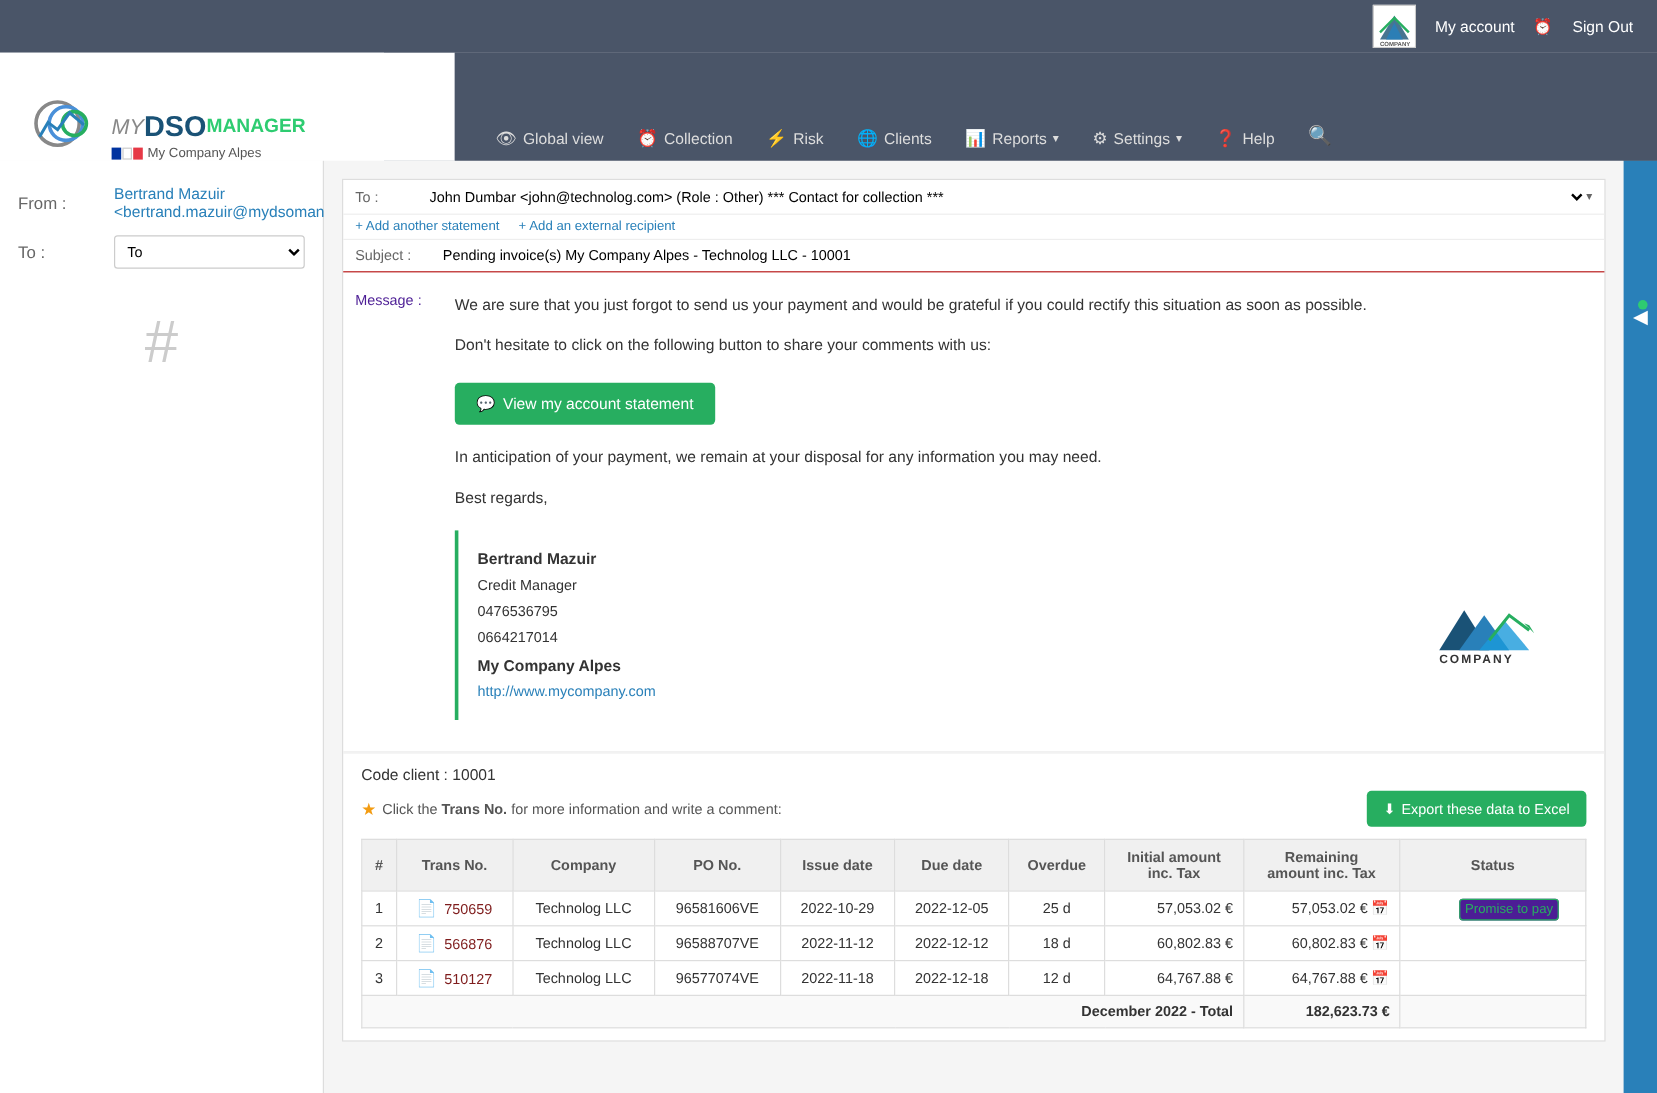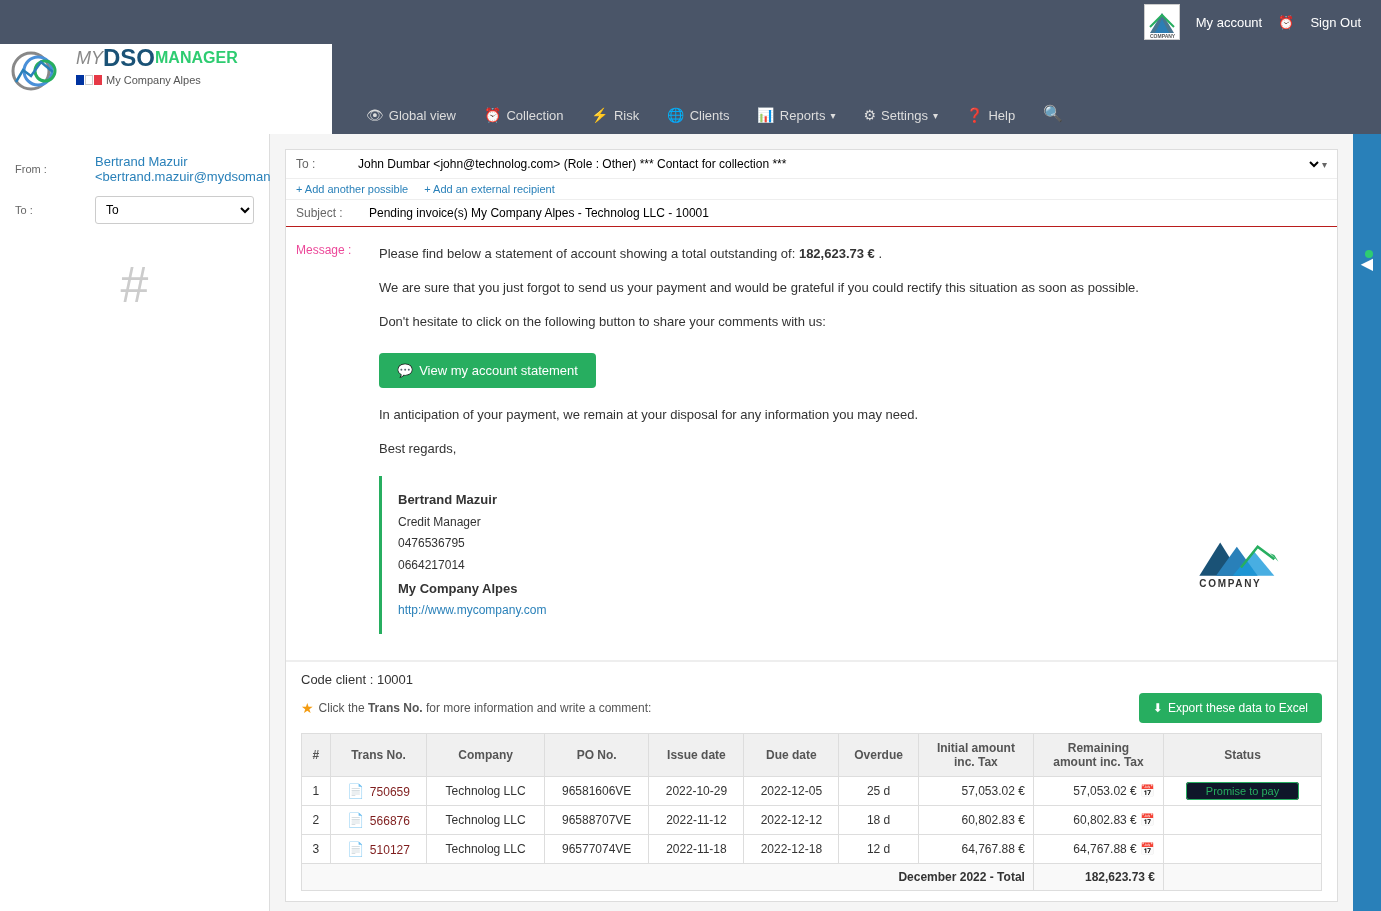--- a/index.html
+++ b/index.html
@@ -28,25 +28,25 @@
     }
 
     
     .logo-bar {
       background: linear-gradient(to right, #fff 0%, #fff 320px, #4a5568 320px, #4a5568 100%);
       display: flex;
       align-items: stretch;
       height: 90px;
     }
     .logo-section {
-      width: 332px;
+      width: 379px;
       background: #fff;
       display: flex;
-      align-items: flex-start;
-      padding: 0 11px;
+      align-items: flex-end;
+      padding: 0 28px;
     }
     .logo-text { display: flex; flex-direction: column; }
     .logo-main { display: flex; align-items: center; }
     .logo-my { font-size: 18px; color: #888; font-style: italic; }
     .logo-dso { font-size: 24px; color: #1a5276; font-weight: bold; }
     .logo-manager { font-size: 16px; color: #2ecc71; font-weight: bold; }
     .logo-sub { font-size: 11px; color: #555; margin-top: 2px; display: flex; align-items: center; gap: 4px; }
     .logo-flag { display: flex; gap: 1px; }
     .flag-blue { width: 8px; height: 10px; background: #0033a0; }
     .flag-white { width: 8px; height: 10px; background: #fff; border: 1px solid #ccc; }
@@ -94,21 +94,21 @@
       border-right: 1px solid #ddd;
       padding: 20px 15px;
     }
     .form-row {
       display: flex;
       align-items: center;
       margin-bottom: 12px;
     }
     .form-label {
       width: 80px;
-      font-size: 11px;
+      font-size: 14px;
       color: #666;
       flex-shrink: 0;
     }
     .form-control {
       flex: 1;
       border: 1px solid #ccc;
       border-radius: 3px;
       padding: 4px 6px;
       font-size: 12px;
       background: #fff;
@@ -168,21 +168,21 @@
       border: none;
       font-size: 12px;
       background: transparent;
     }
     .message-row {
       display: flex;
       align-items: flex-start;
       border-bottom: 1px solid #eee;
       padding: 6px 10px 0;
     }
-    .message-label { font-size: 12px; color: #ec4899; margin-right: 8px; width: 65px; flex-shrink: 0; margin-top: 10px; }
+    .message-label { font-size: 12px; color: #4c1d95; margin-right: 8px; width: 65px; flex-shrink: 0; margin-top: 10px; }
     .message-body { flex: 1; padding: 10px 0; }
 
     
     .email-body-text { font-size: 13px; line-height: 1.7; color: #333; padding: 0 10px; }
     .email-body-text p { margin-bottom: 12px; }
     .btn-green {
       background: #27ae60;
       color: #fff;
       border: none;
       padding: 10px 18px;
@@ -263,26 +263,27 @@
       color: #555;
     }
     .data-table td {
       border: 1px solid #ddd;
       padding: 6px 8px;
       text-align: center;
     }
     .trans-link { color: #7f1d1d; text-decoration: none; }
     .pdf-icon { color: #e74c3c; font-size: 14px; margin-right: 2px; }
     .status-badge {
-      background: #0f172a;
+      background: #4c1d95;
       border: 1px solid #27ae60;
       color: #27ae60;
-      padding: 2px 19px;
+      padding: 2px 4px;
       border-radius: 3px;
       font-size: 11px;
+      margin-left: 27px;
     }
     .calendar-icon { color: #2980b9; cursor: pointer; }
     .total-row td {
       background: #f9f9f9;
       font-weight: bold;
       text-align: right;
       padding: 6px 8px;
     }
 
     
@@ -411,38 +412,33 @@
 
       <div class="email-to-row">
         <span class="email-to-label">To :</span>
         <select class="to-select">
           <option>John Dumbar &lt;john@technolog.com&gt; (Role : Other)  *** Contact for collection ***</option>
         </select>
         <span class="chevron-down">▾</span>
       </div>
 
       <div class="add-recipients">
-        <a>+ Add another possible</a>
+        <a>+ Add another statement</a>
         <a>+ Add an external recipient</a>
       </div>
 
       <div class="subject-row">
         <span class="subject-label">Subject :</span>
         <input class="subject-input" type="text" value="Pending invoice(s) My Company Alpes - Technolog LLC - 10001" style="">
       </div>
 
       <div class="message-row">
         <span class="message-label">Message :</span>
         <div class="message-body">
           <div class="email-body-text">
-            <p>
-              <span>Please find below a statement of account showing a total outstanding of:</span>
-              <strong>182,623.73 €</strong>
-              <span>.</span>
-            </p>
             <p>We are sure that you just forgot to send us your payment and would be grateful if you could rectify this situation as soon as possible.</p>
             <p>Don't hesitate to click on the following button to share your comments with us:</p>
             <button class="btn-green">
               <span>💬</span>
               <span>View my account statement</span>
             </button>
             <p>In anticipation of your payment, we remain at your disposal for any information you may need.</p>
             <p>Best regards,</p>
           </div>
 

